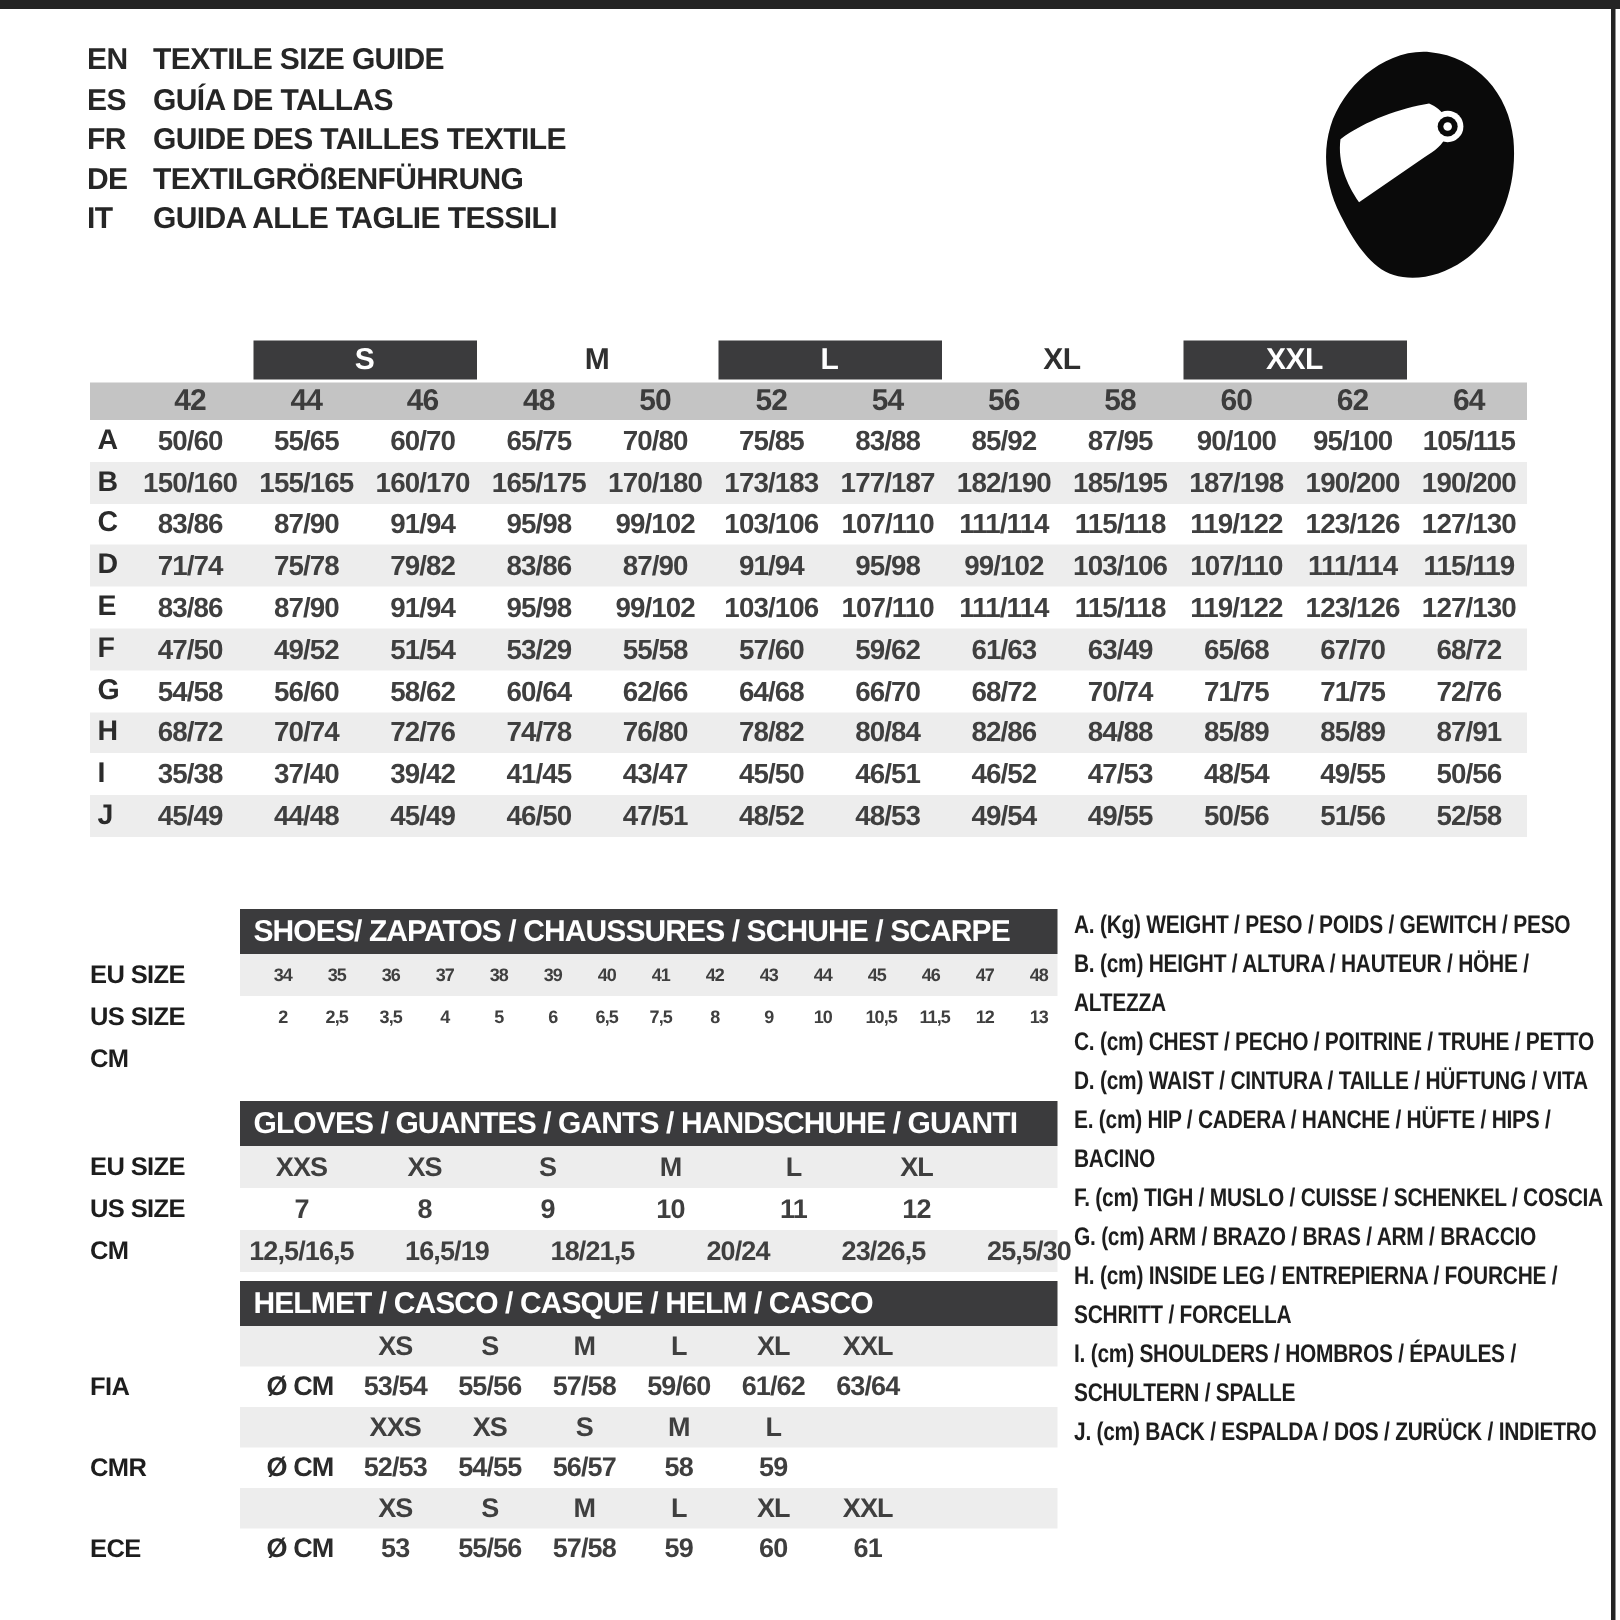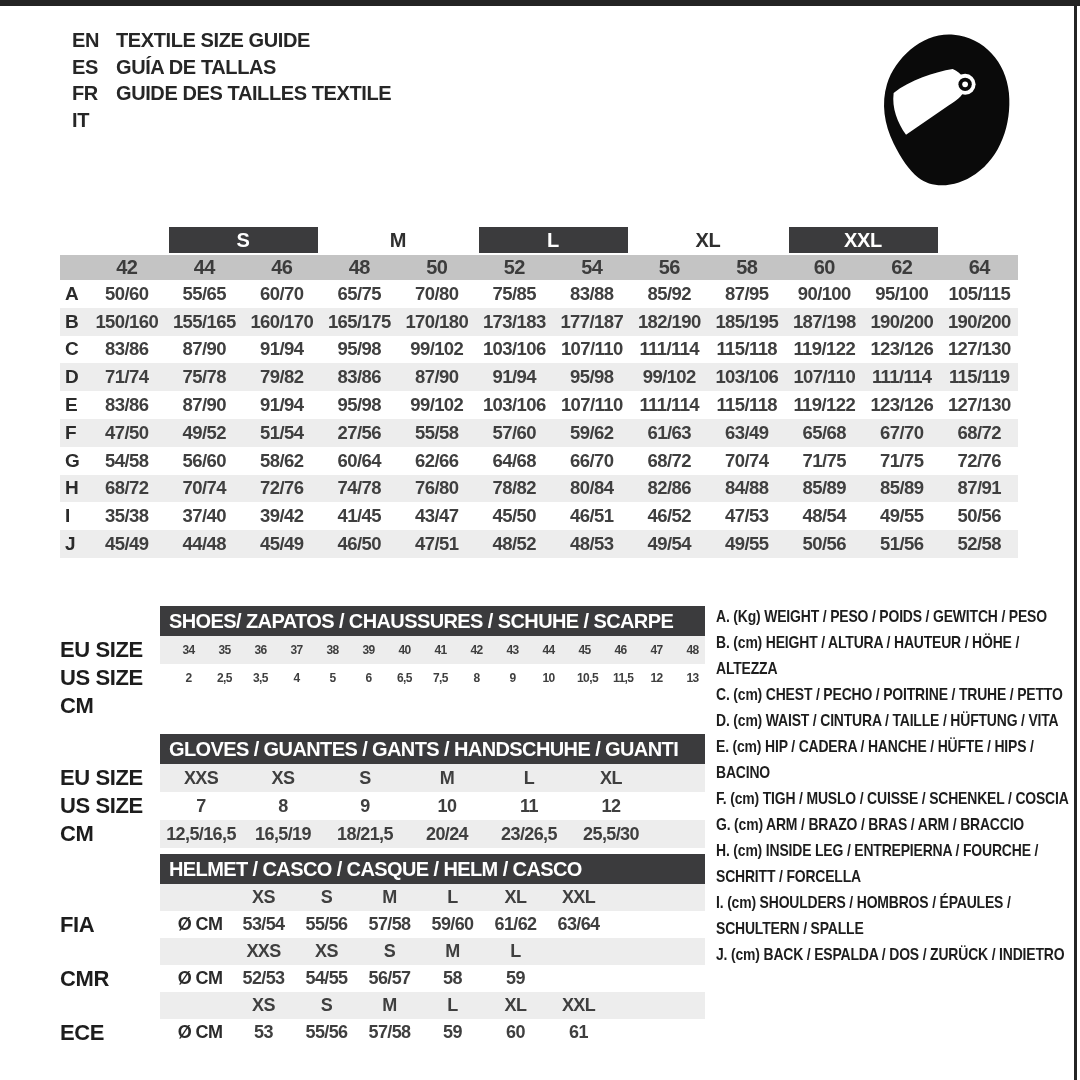--- a/index.html
+++ b/index.html
@@ -12,21 +12,21 @@
   *{box-sizing:border-box;margin:0;padding:0;}
   html,body{width:1080px;height:1080px;}
   body{
     position:relative;background:#fff;overflow:hidden;
     font-family:"Liberation Sans",sans-serif;color:var(--txt);
   }
   .top-border{position:absolute;left:0;top:0;width:1080px;height:6px;background:#242424;}
   .right-border{position:absolute;top:0;right:3px;width:3px;height:1080px;background:#242424;}
 
   
-  .langs{position:absolute;left:72px;top:27px;}
+  .langs{position:absolute;left:58px;top:27px;}
   .lang-row{display:flex;font-weight:bold;font-size:20px;line-height:26.5px;letter-spacing:-0.4px;color:#262626;}
   .lang-code{width:44px;flex:0 0 44px;}
 
   .helmet-wrap{position:absolute;left:874px;top:30px;width:146px;height:162px;}
   .helmet-wrap svg{width:100%;height:100%;}
 
   
   .main-table{position:absolute;left:60px;top:227px;width:958px;}
   .mt-row{display:grid;grid-template-columns:28px repeat(12,1fr);align-items:center;}
   .group-row{height:26px;margin-bottom:2px;}
@@ -44,21 +44,21 @@
 
   
   .sub-table{position:absolute;left:60px;}
   .sub-header{margin-left:100px;width:545px;height:30px;background:var(--dark);color:#fff;
               display:flex;align-items:center;padding-left:9px;
               font-weight:bold;font-size:20px;letter-spacing:-0.6px;}
   .sub-row{display:flex;align-items:stretch;}
   .shoes .sub-row,.gloves .sub-row{height:28px;}
   .helmet-t .sub-row{height:27px;}
   .sub-label{width:100px;flex:0 0 100px;display:flex;align-items:center;
-             font-weight:bold;font-size:22px;letter-spacing:-0.4px;color:var(--ink);}
+             font-weight:bold;font-size:17px;letter-spacing:-0.4px;color:var(--ink);}
   .sub-values{display:grid;align-items:center;}
   .shaded{background:var(--alt);}
   .vcell{text-align:center;font-weight:bold;letter-spacing:-0.6px;color:var(--txt);align-self:center;}
   .shoes .vcell{font-size:12px;margin-left:21px;}
   .gloves .vcell{font-size:18px;}
   .shoes .sub-values{width:545px;}
   .gloves .sub-values{width:545px;}
   .helm-values{width:545px;display:grid;grid-template-columns:72px repeat(6,63px);align-items:center;}
   .helmet-t .vcell{font-size:18px;}
   .vcell.prefix{text-align:center;padding-left:8px;font-size:18px;color:#2b2b2b;}
@@ -82,21 +82,26 @@
     </div>
     <div class="lang-row">
       <span class="lang-code">ES</span>
       <span class="lang-title">GUÍA DE TALLAS</span>
     </div>
     <div class="lang-row">
       <span class="lang-code">FR</span>
       <span class="lang-title">GUIDE DES TAILLES TEXTILE</span>
     </div>
     <div class="lang-row">
+      <span class="lang-code">DE</span>
+      <span class="lang-title">TEXTILGRÖßENFÜHRUNG</span>
+    </div>
+    <div class="lang-row">
       <span class="lang-code">IT</span>
+      <span class="lang-title">GUIDA ALLE TAGLIE TESSILI</span>
     </div>
   </div>
 
 <div class="helmet-wrap">
   <svg viewBox="0 0 150 170">
     <path fill="#0a0a0a" d="M82 5 C114 8 137 34 140 66 C143 99 131 133 105 151 C85 165 60 167 45 155 C35 147 27 135 19 119 C9 99 6 77 12 57 C21 28 51 2 82 5 Z"></path>
     <path fill="#ffffff" d="M19 66 C36 53 62 44 81 41 C91 45 96 54 93 63 C91 70 85 74 77 79 L32 110 C23 97 17 82 19 66 Z"></path>
     <circle cx="94" cy="57" r="11" fill="#ffffff"></circle>
     <circle cx="94" cy="57" r="7" fill="#0a0a0a"></circle>
     <circle cx="94" cy="57" r="3" fill="#ffffff"></circle>
@@ -201,21 +206,21 @@
       <div class="dcell">115/118</div>
       <div class="dcell">119/122</div>
       <div class="dcell">123/126</div>
       <div class="dcell">127/130</div>
     </div>
     <div class="mt-row data-row alt">
       <div class="dlabel">F</div>
       <div class="dcell">47/50</div>
       <div class="dcell">49/52</div>
       <div class="dcell">51/54</div>
-      <div class="dcell">27/56</div>
+      <div class="dcell">53/29</div>
       <div class="dcell">55/58</div>
       <div class="dcell">57/60</div>
       <div class="dcell">59/62</div>
       <div class="dcell">61/63</div>
       <div class="dcell">63/49</div>
       <div class="dcell">65/68</div>
       <div class="dcell">67/70</div>
       <div class="dcell">68/72</div>
     </div>
     <div class="mt-row data-row">
@@ -345,21 +350,21 @@
         <div class="vcell">7</div>
         <div class="vcell">8</div>
         <div class="vcell">9</div>
         <div class="vcell">10</div>
         <div class="vcell">11</div>
         <div class="vcell">12</div>
       </div>
     </div>
     <div class="sub-row">
       <div class="sub-label">CM</div>
-      <div class="sub-values shaded" style="grid-template-columns: repeat(6, 82px);">
+      <div class="sub-values shaded" style="grid-template-columns: repeat(6, 82px); gap: 15px;">
         <div class="vcell">12,5/16,5</div>
         <div class="vcell">16,5/19</div>
         <div class="vcell">18/21,5</div>
         <div class="vcell">20/24</div>
         <div class="vcell">23/26,5</div>
         <div class="vcell">25,5/30</div>
       </div>
     </div>
   </div>
 <div class="sub-table helmet-t" id="helmet-table" style="top:854px;width:648px;">

